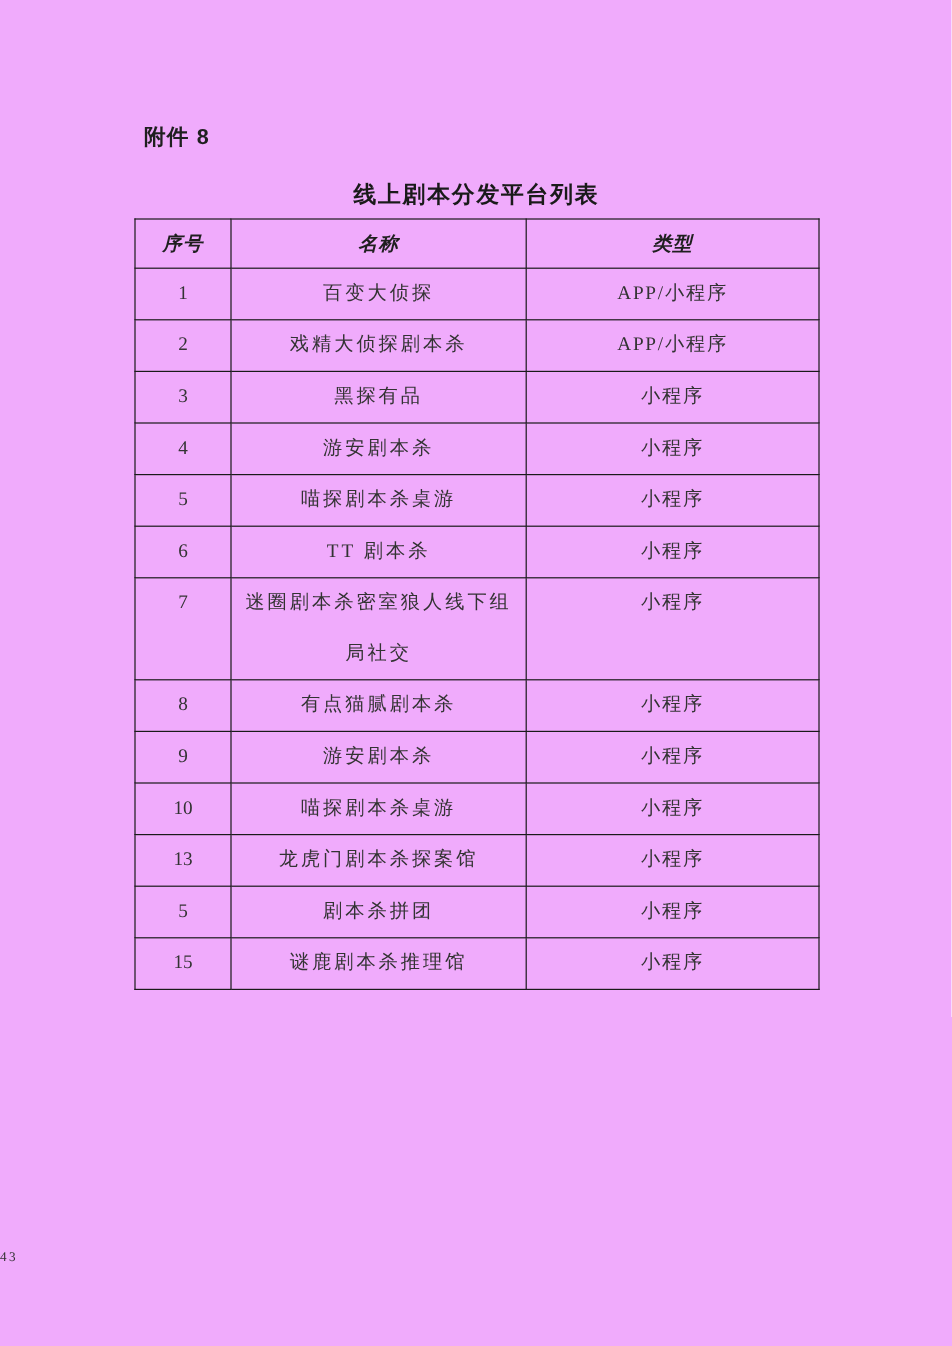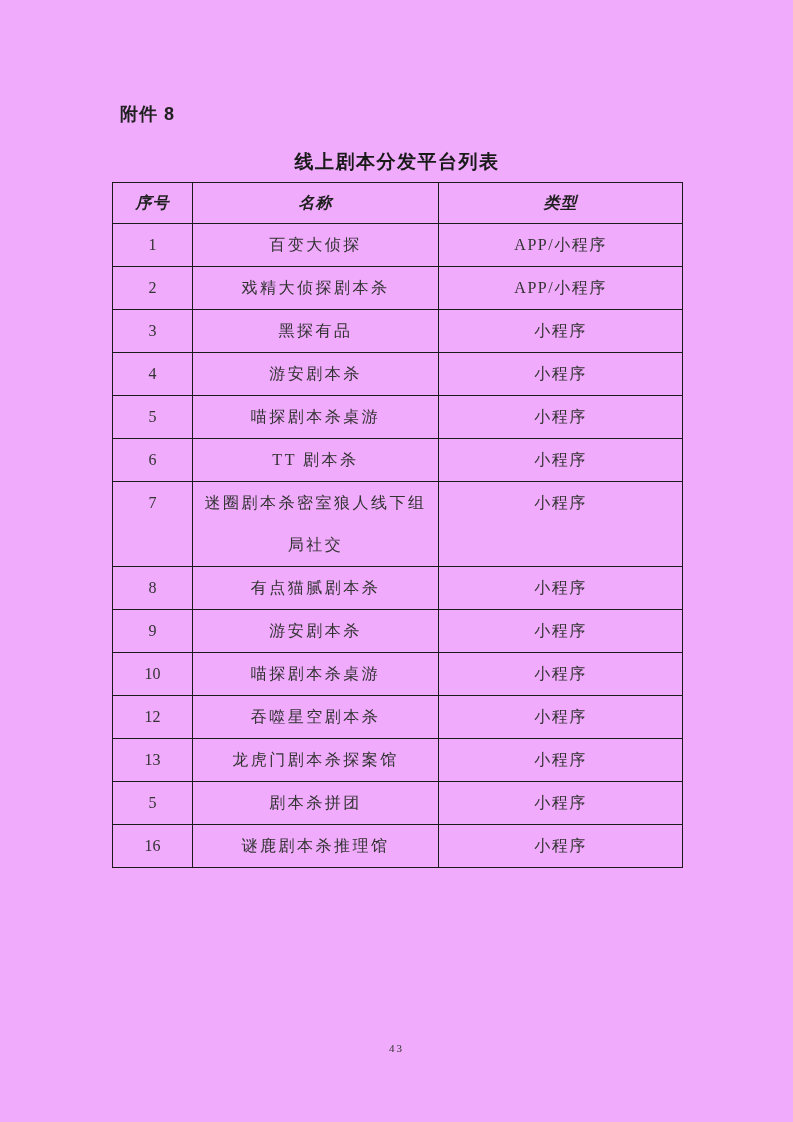--- a/index.html
+++ b/index.html
@@ -78,21 +78,20 @@
     letter-spacing: 2.5px;
   }
   td.cell-type {
     letter-spacing: 1.5px;
   }
   .page-number {
     position: absolute;
     left: 0;
     top: 1042px;
     width: 793px;
-    text-align: center;
     font-size: 11px;
     color: #333333;
     letter-spacing: 2px;
   }
 </style>
 </head>
 <body>
 
 <div class="page">
 
@@ -168,40 +167,35 @@
     <td class="cell-type">小程序</td>
   </tr>
 
   <tr>
     <td class="cell-no">10</td>
     <td class="cell-name">喵探剧本杀桌游</td>
     <td class="cell-type">小程序</td>
   </tr>
 
 
-  <tr>
-    <td class="cell-no">12</td>
-    <td class="cell-name">吞噬星空剧本杀</td>
-    <td class="cell-type">小程序</td>
-  </tr>
 
   <tr>
     <td class="cell-no">13</td>
     <td class="cell-name">龙虎门剧本杀探案馆</td>
     <td class="cell-type">小程序</td>
   </tr>
 
   <tr>
     <td class="cell-no">5</td>
     <td class="cell-name">剧本杀拼团</td>
     <td class="cell-type">小程序</td>
   </tr>
 
   <tr>
-    <td class="cell-no">16</td>
+    <td class="cell-no">15</td>
     <td class="cell-name">谜鹿剧本杀推理馆</td>
     <td class="cell-type">小程序</td>
   </tr>
 </tbody>
   </table>
 
   <div class="page-number">43</div>
 
 </div>
 

